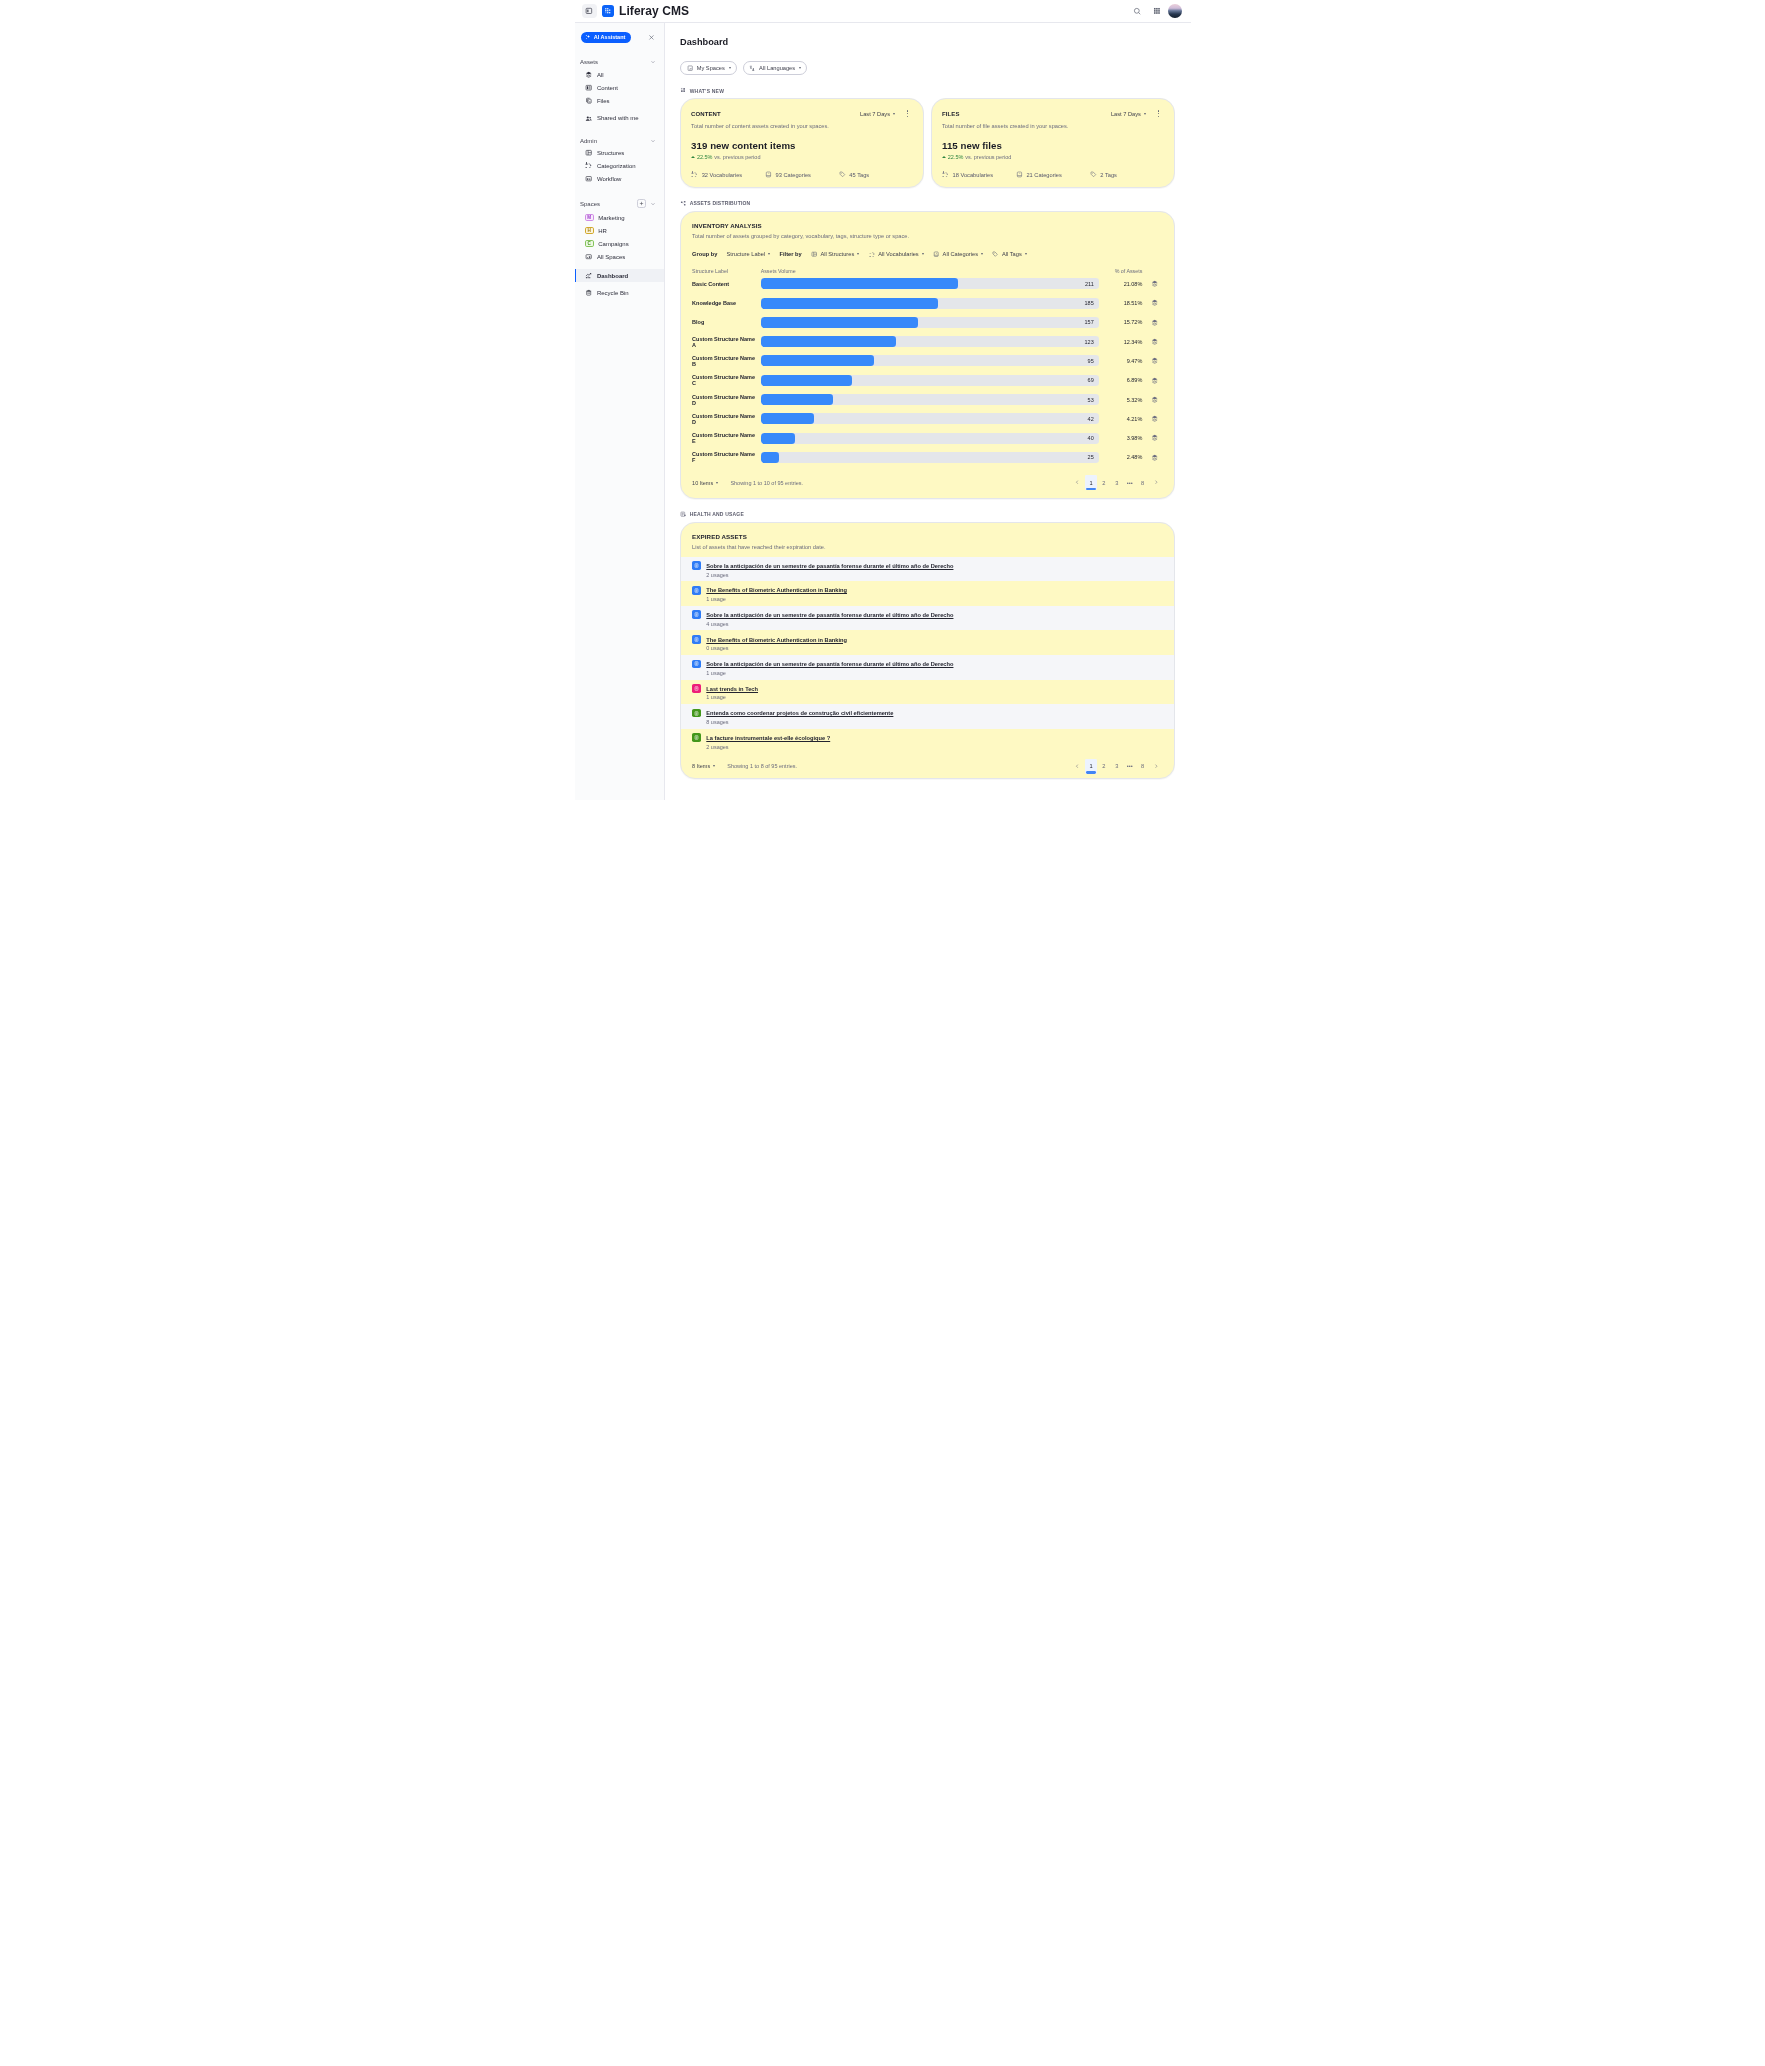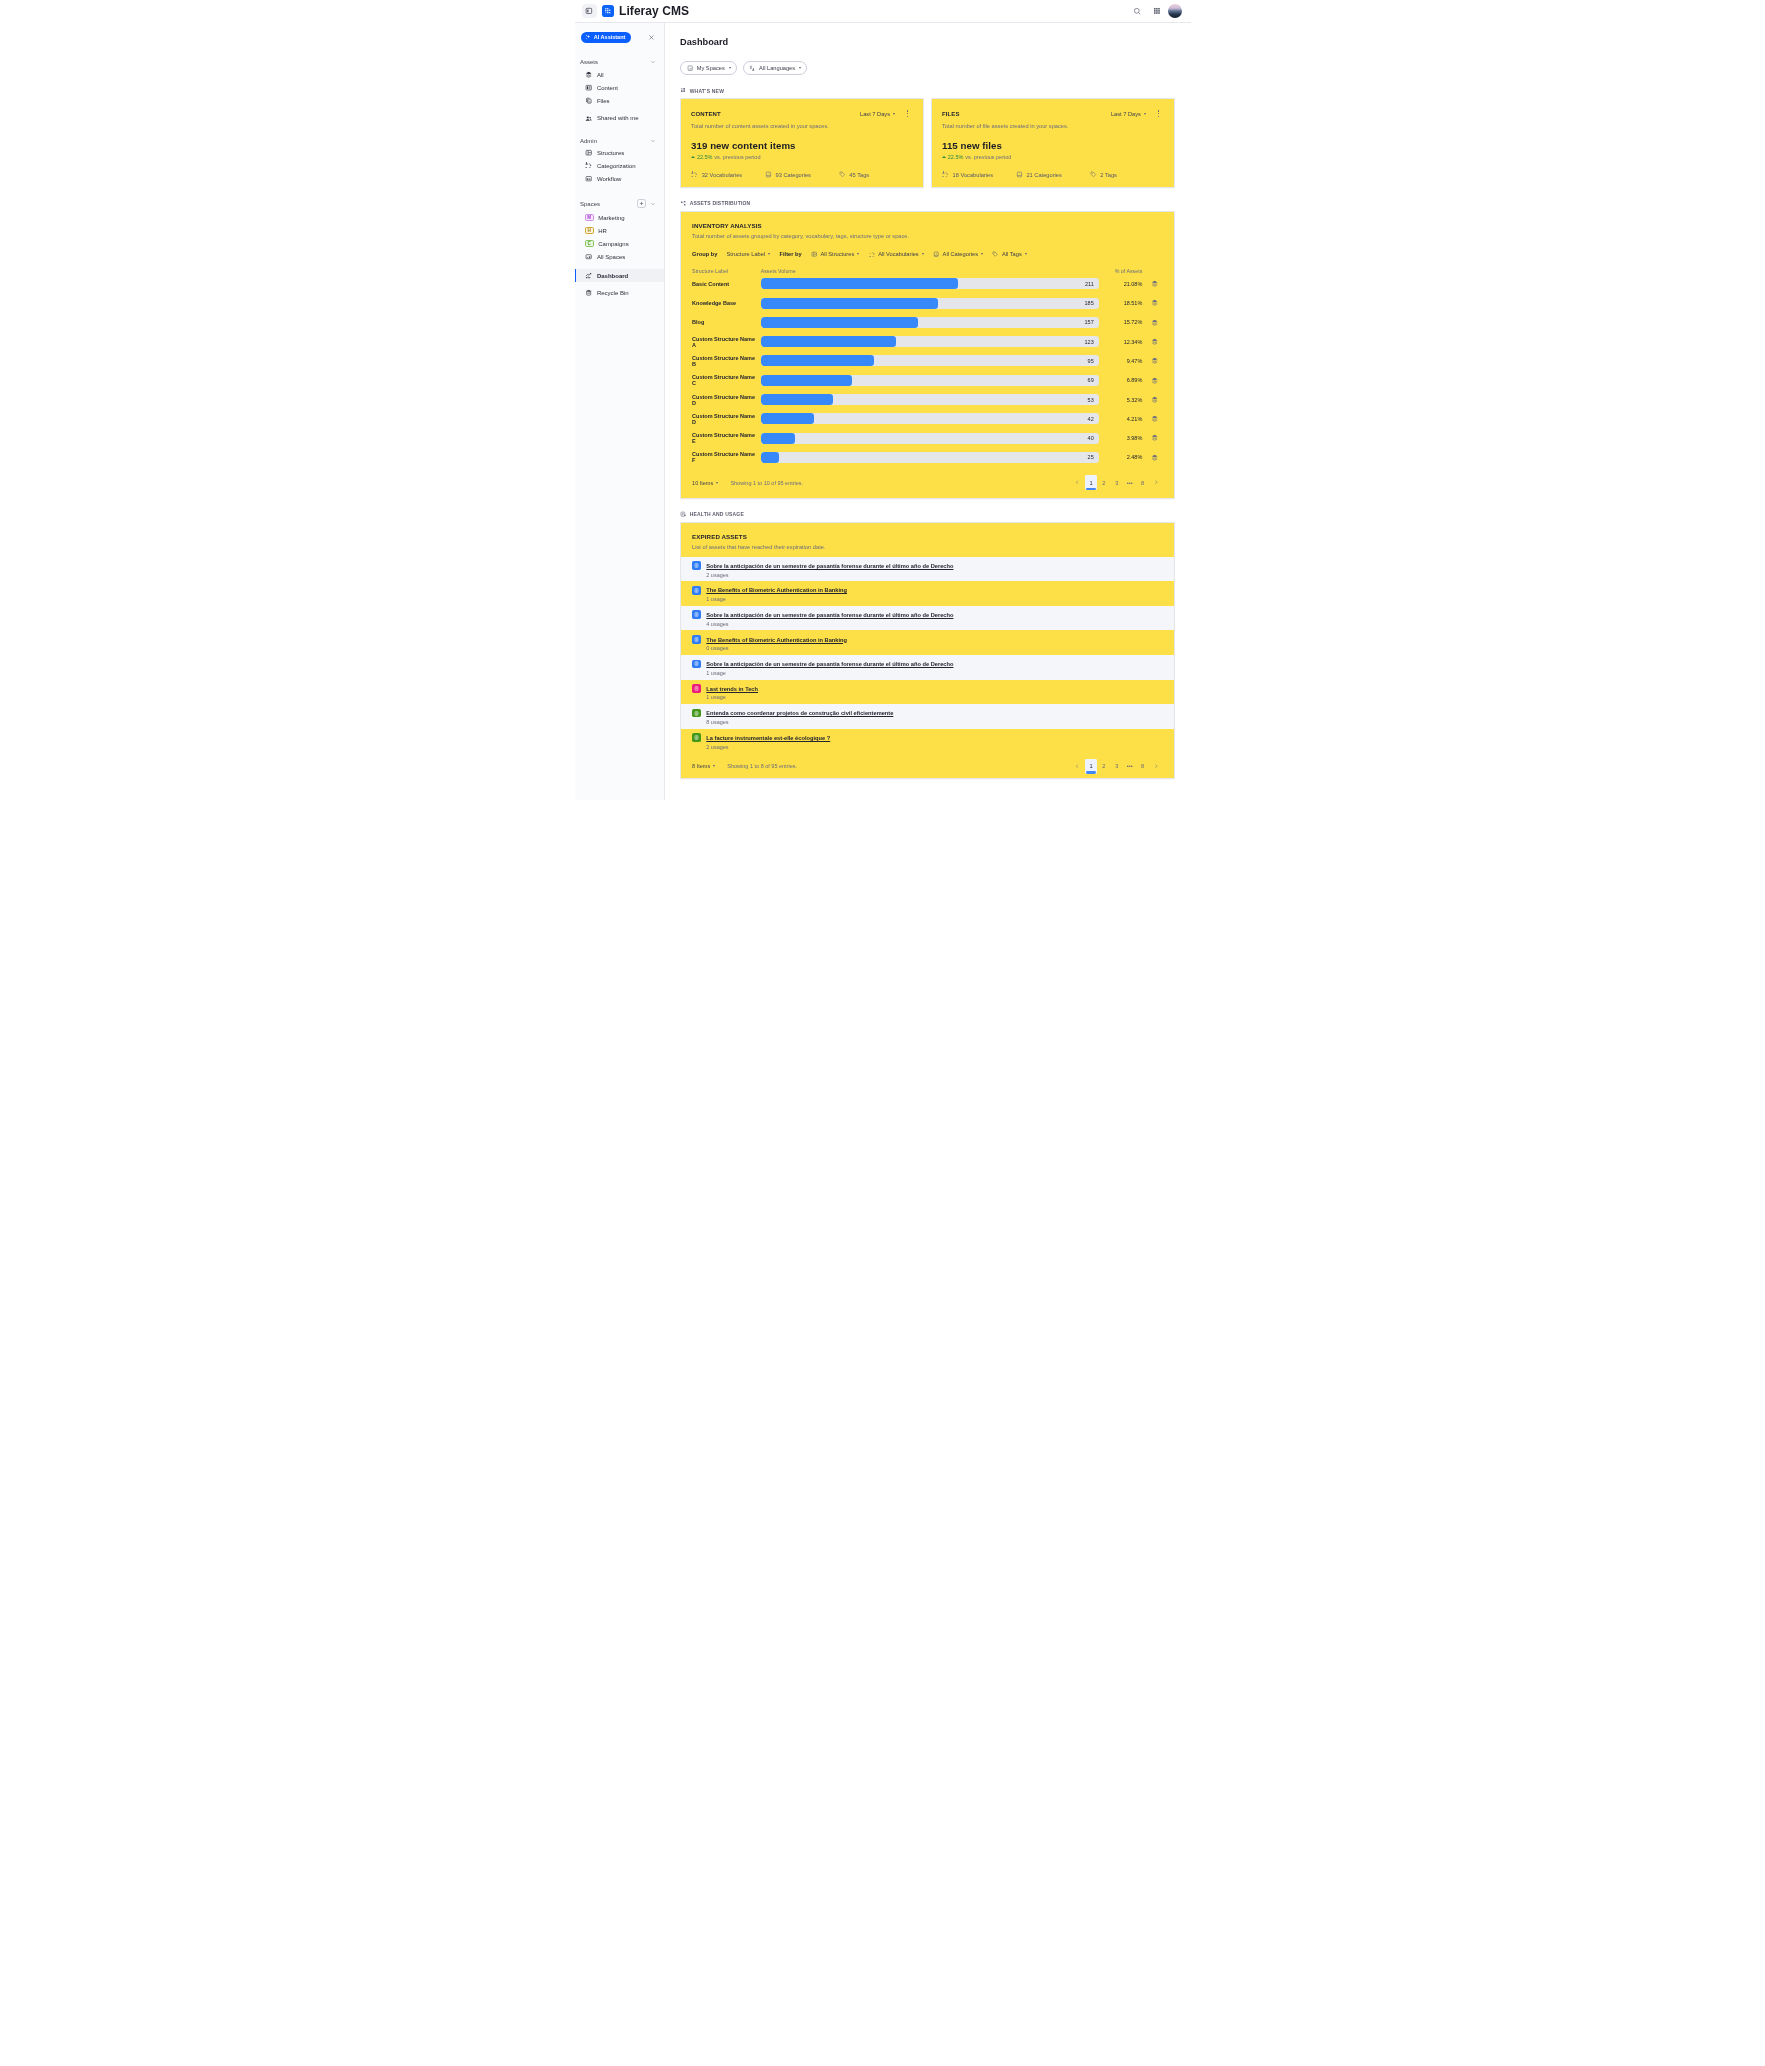--- a/index.html
+++ b/index.html
@@ -63,21 +63,21 @@
   .pill { display:inline-flex; align-items:center; gap:3.7px; border:0.5px solid #cdced9; border-radius:459px;
           padding:2.8px 5.5px; font-size:5.7px; color:#3c3d4a; background:#fff; }
   .pill .picon { color:#5d616f; }
 
   
   .section-label { display:flex; align-items:center; gap:3.2px; margin-top:12px; font-size:5px;
                    font-weight:700; letter-spacing:0.2px; color:#5d5e6e; }
   .section-label .slicon { color:#6b6c7e; }
 
   
-  .card { background:#fde047; border:0.5px solid #e4e6eb; border-radius:1px;
+  .card { background:#fef9c3; border:0.5px solid #e4e6eb; border-radius:15px;
           box-shadow:0 0.5px 0.9px rgba(40,44,63,.04); }
   .cards-row { display:grid; grid-template-columns:1fr 1fr; gap:7.4px; margin-top:4.6px; }
   .stat-card { padding:9.2px 10px 8.3px 10px; min-height:70px; }
   .card-top { display:flex; align-items:center; }
   .card-title { font-size:6px; font-weight:700; letter-spacing:0.1px; color:#23242f; flex:1; }
   .period-btn { display:inline-flex; align-items:center; gap:3.2px; font-size:5.7px; color:#3c3d4a; }
   .kebab { width:10px; height:10px; display:flex; flex-direction:column; align-items:center;
            justify-content:center; gap:1.4px; margin-left:7.4px; }
   .kebab i { width:1.5px; height:1.5px; border-radius:50%; background:#5d616f; }
   .card-desc { font-size:5.7px; color:#6b6c7e; margin-top:4.1px; }

